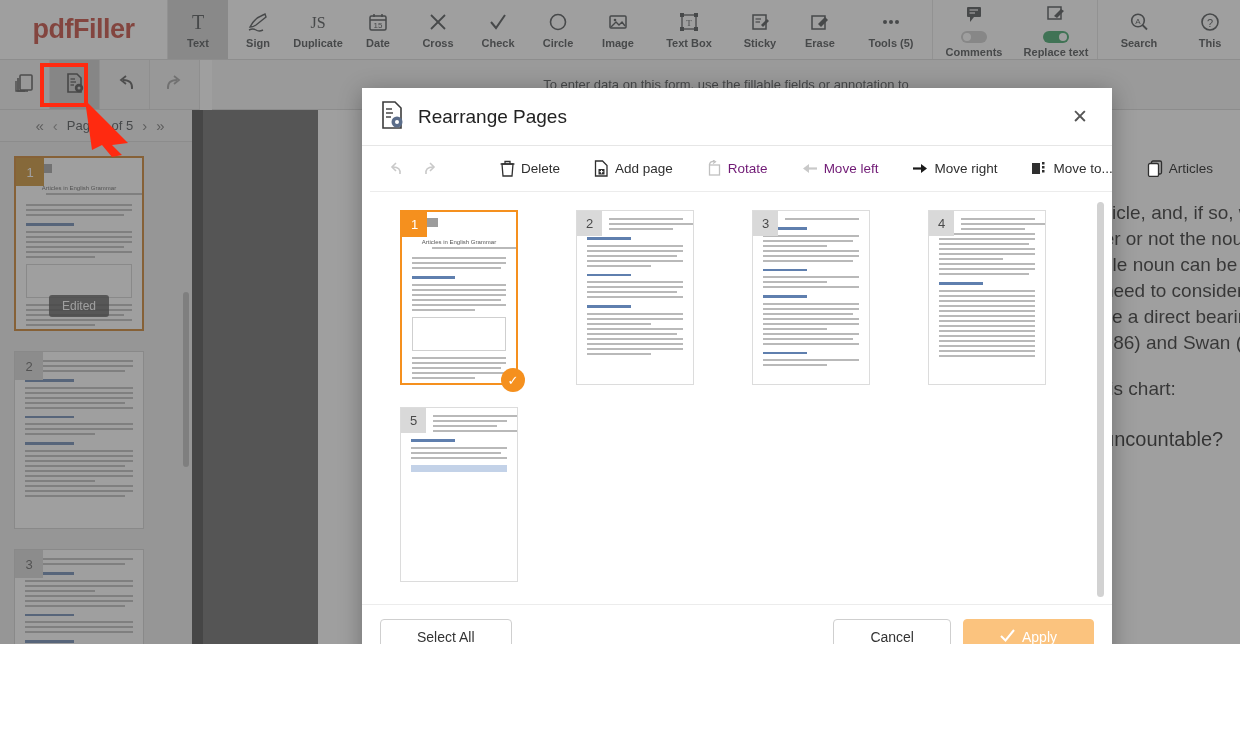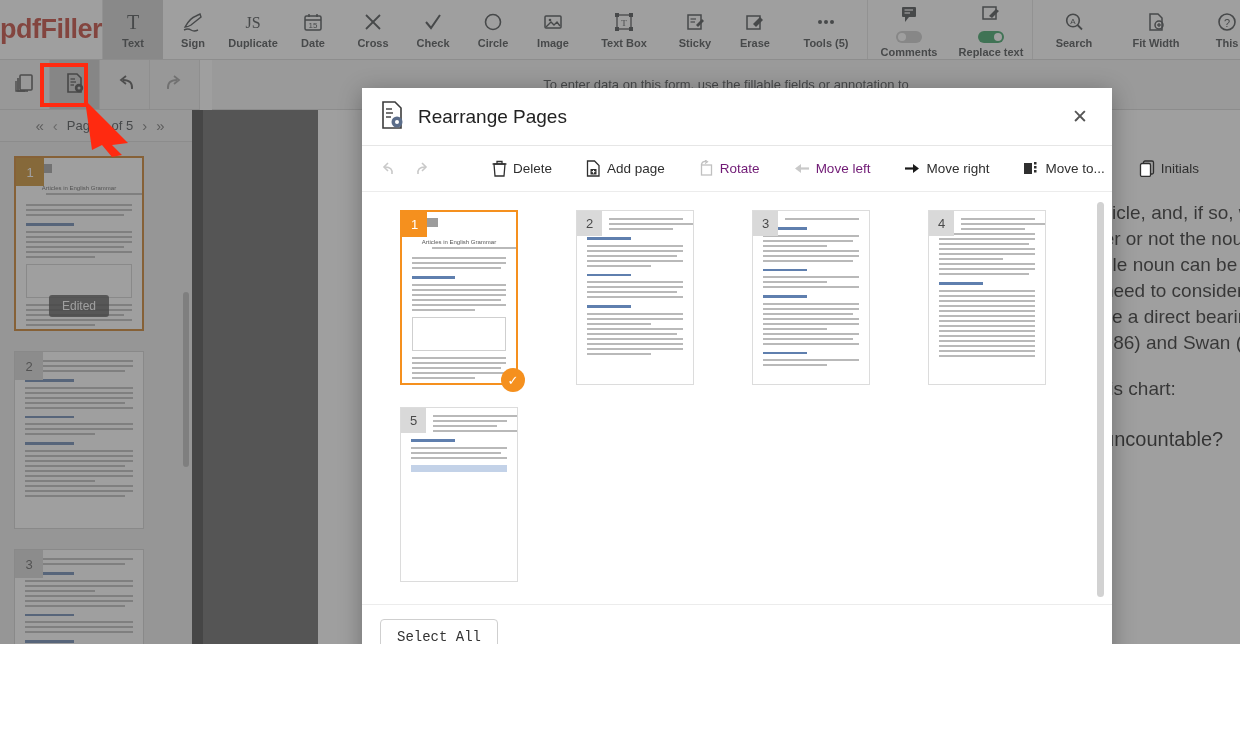--- a/index.html
+++ b/index.html
@@ -167,21 +167,21 @@
     height: 58px; display: flex; align-items: center; padding: 0 18px;
     border-bottom: 1px solid #e6e6e6; flex: 0 0 auto;
   }
   .modal-title { font-size: 19px; color: #222; margin-left: 12px; }
   .modal-close {
     margin-left: auto; font-size: 19px; color: #555; cursor: pointer;
     line-height: 1; padding: 4px 6px;
   }
   .modal-toolbar {
     height: 46px; display: flex; align-items: center; gap: 18px;
-    padding: 0 16px; border-bottom: 1px solid #ececec; flex: 0 0 auto;
+    padding: 0 16px; border-bottom: 1px solid #ececec; flex: 0 0 auto; margin-left: 8px;
   }
   .mt-icon-btn {
     width: 26px; height: 26px; display: flex; align-items: center; justify-content: center;
     color: #c2c2c2; cursor: default;
   }
   .mt-sep { width: 1px; height: 22px; background: #e0e0e0; margin: 0 8px; }
   .mt-btn {
     display: flex; align-items: center; gap: 6px; padding: 4px 8px;
     font-size: 13.5px; color: #2f2f2f; cursor: pointer; white-space: nowrap;
   }
@@ -212,22 +212,22 @@
   .modal-scrollbar {
     position: absolute; right: 8px; top: 10px; width: 7px; height: 395px;
     background: #d2d2d2; border-radius: 4px;
   }
   .modal-foot {
     height: 64px; display: flex; align-items: center; padding: 0 18px;
     border-top: 1px solid #ececec; flex: 0 0 auto; background: #fff;
   }
   .btn {
     border: 1px solid #cfcfcf; background: #fff; border-radius: 4px;
-    font-size: 14px; color: #333; padding: 9px 16px; cursor: pointer;
-    font-family: Liberation Mono, monospace;
+    font-size: 14px; color: #333; padding: 9px 36px; cursor: pointer;
+    font-family: Liberation Sans, sans-serif;
   }
   .btn-apply {
     background: #FBC37E; border: 1px solid #FBC37E; color: #fff;
     display: flex; align-items: center; gap: 7px;
   }
   .spacer { flex: 1 1 auto; }
   .foot-right { display: flex; gap: 12px; }
 </style>
 </head>
 <body>
@@ -391,31 +391,20 @@
       <div class="tool-group">
         <div class="tool-btn wide">
           <span class="tool-ico">
             <svg width="20" height="20" viewBox="0 0 20 20">
                 <circle cx="9" cy="8.5" r="6.3" fill="none" stroke="#3c4043" stroke-width="1.6"></circle>
                 <line x1="13.5" y1="13" x2="18" y2="17.5" stroke="#3c4043" stroke-width="1.8"></line>
                 <text x="9" y="12" font-size="8" text-anchor="middle" fill="#3c4043" font-family="Liberation Sans, sans-serif">A</text>
               </svg>
           </span>
           <span class="tool-lbl">Search</span>
-        </div>
-        <div class="tool-btn wide">
-          <span class="tool-ico">
-            <svg width="20" height="20" viewBox="0 0 20 20">
-                <path d="M4 2 h8 l4 4 v12 h-12 Z" fill="none" stroke="#3c4043" stroke-width="1.5"></path>
-                <circle cx="13" cy="13" r="4" fill="none" stroke="#3c4043" stroke-width="1.5"></circle>
-                <line x1="13" y1="11" x2="13" y2="15" stroke="#3c4043" stroke-width="1.3"></line>
-                <line x1="11" y1="13" x2="15" y2="13" stroke="#3c4043" stroke-width="1.3"></line>
-              </svg>
-          </span>
-          <span class="tool-lbl">Fit Width</span>
         </div>
         <div class="tool-btn">
           <span class="tool-ico">
             <svg width="20" height="20" viewBox="0 0 20 20">
                 <circle cx="10" cy="10" r="8" fill="none" stroke="#3c4043" stroke-width="1.6"></circle>
                 <text x="10" y="14.5" font-size="11" text-anchor="middle" fill="#3c4043" font-family="Liberation Sans, sans-serif">?</text>
               </svg>
           </span>
           <span class="tool-lbl">This</span>
         </div>
@@ -671,21 +660,21 @@
             <rect x="11" y="10" width="2.5" height="2.5" fill="#2f2f2f"></rect>
           </svg>
         <span>Move to...</span>
       </span>
 
       <span class="mt-btn">
         <svg width="16" height="17" viewBox="0 0 16 17">
             <rect x="4.5" y="1" width="10" height="13" rx="1.5" fill="none" stroke="#2f2f2f" stroke-width="1.3"></rect>
             <rect x="1.5" y="3.5" width="10" height="13" rx="1.5" fill="#fff" stroke="#2f2f2f" stroke-width="1.3"></rect>
           </svg>
-        <span>Initials</span>
+        <span>Articles</span>
       </span>
     </div>
 
     <div class="modal-body">
       <div class="thumb-grid">
 
         <div class="pg-thumb sel">
           <span class="pg-num">1</span>
           <div class="mini">
             <div class="crest"></div>
@@ -826,20 +815,31 @@
           </div>
         </div>
 
       </div>
       <div class="modal-scrollbar"></div>
     </div>
 
     <div class="modal-foot">
       <button class="btn">Select All</button>
       <span class="spacer"></span>
+      <div class="foot-right">
+        <button class="btn">Cancel</button>
+        <button class="btn btn-apply">
+          <span>
+            <svg width="15" height="13" viewBox="0 0 15 13">
+                <polyline points="1,7 5.5,11.5 14,1" fill="none" stroke="#fff" stroke-width="2"></polyline>
+              </svg>
+          </span>
+          <span>Apply</span>
+        </button>
+      </div>
     </div>
   </div>
 
   <div class="red-box"></div>
   <svg class="red-arrow" width="80" height="62" viewBox="0 0 80 62">
     <polygon points="3,5 46,48 30,50 40,60 30,62 20,50 10,55" fill="#FF2A10"></polygon>
   </svg>
 
 </div>
 

